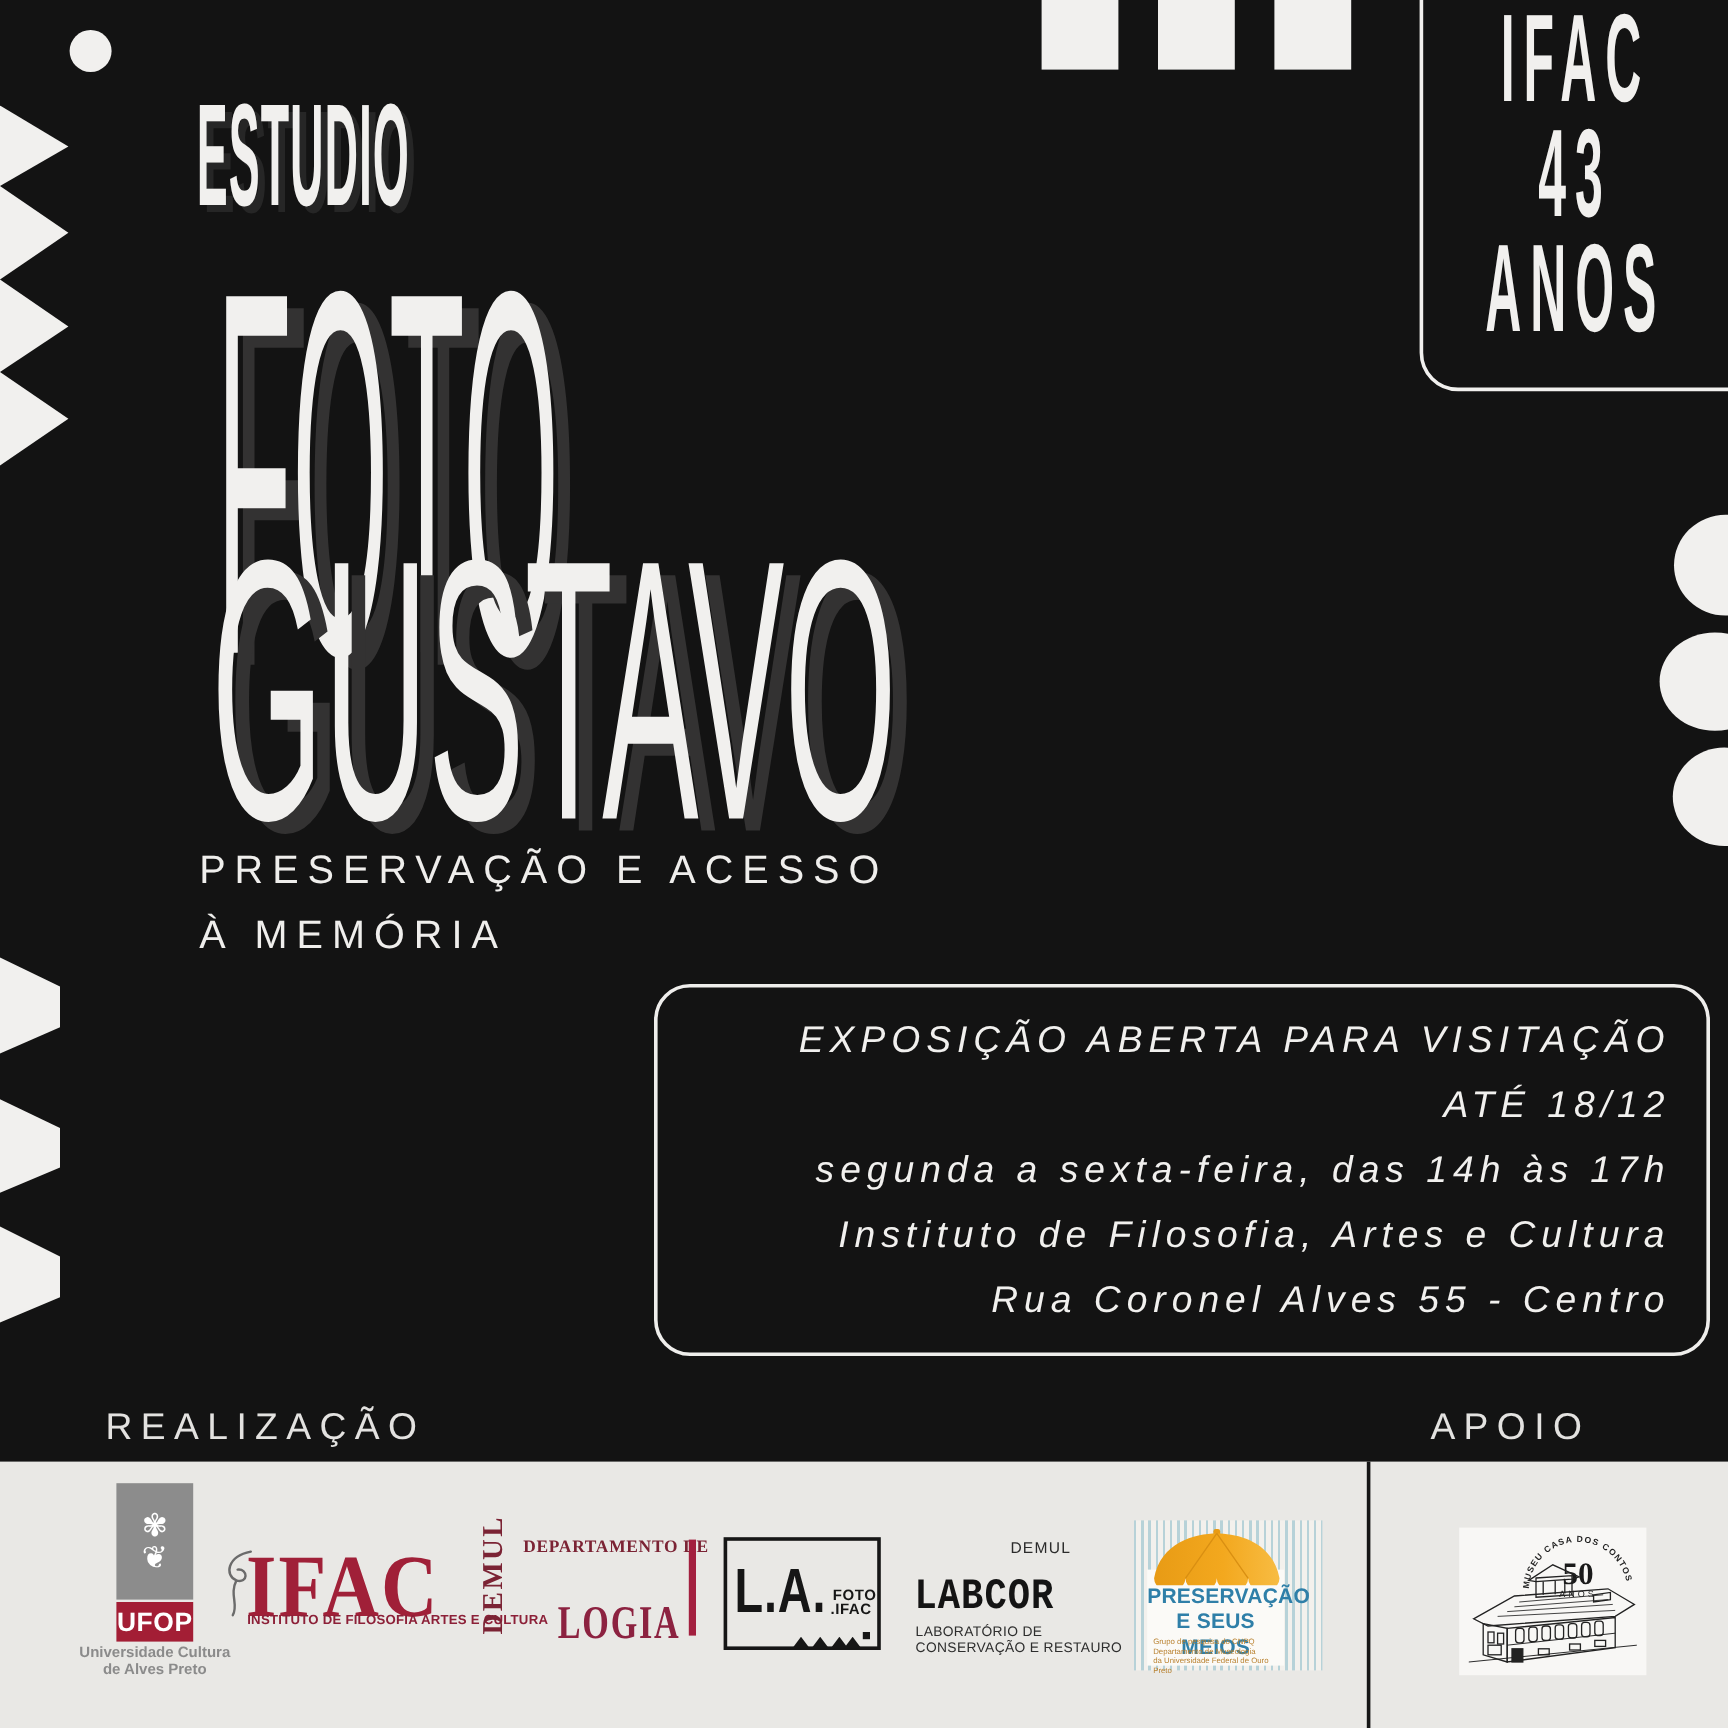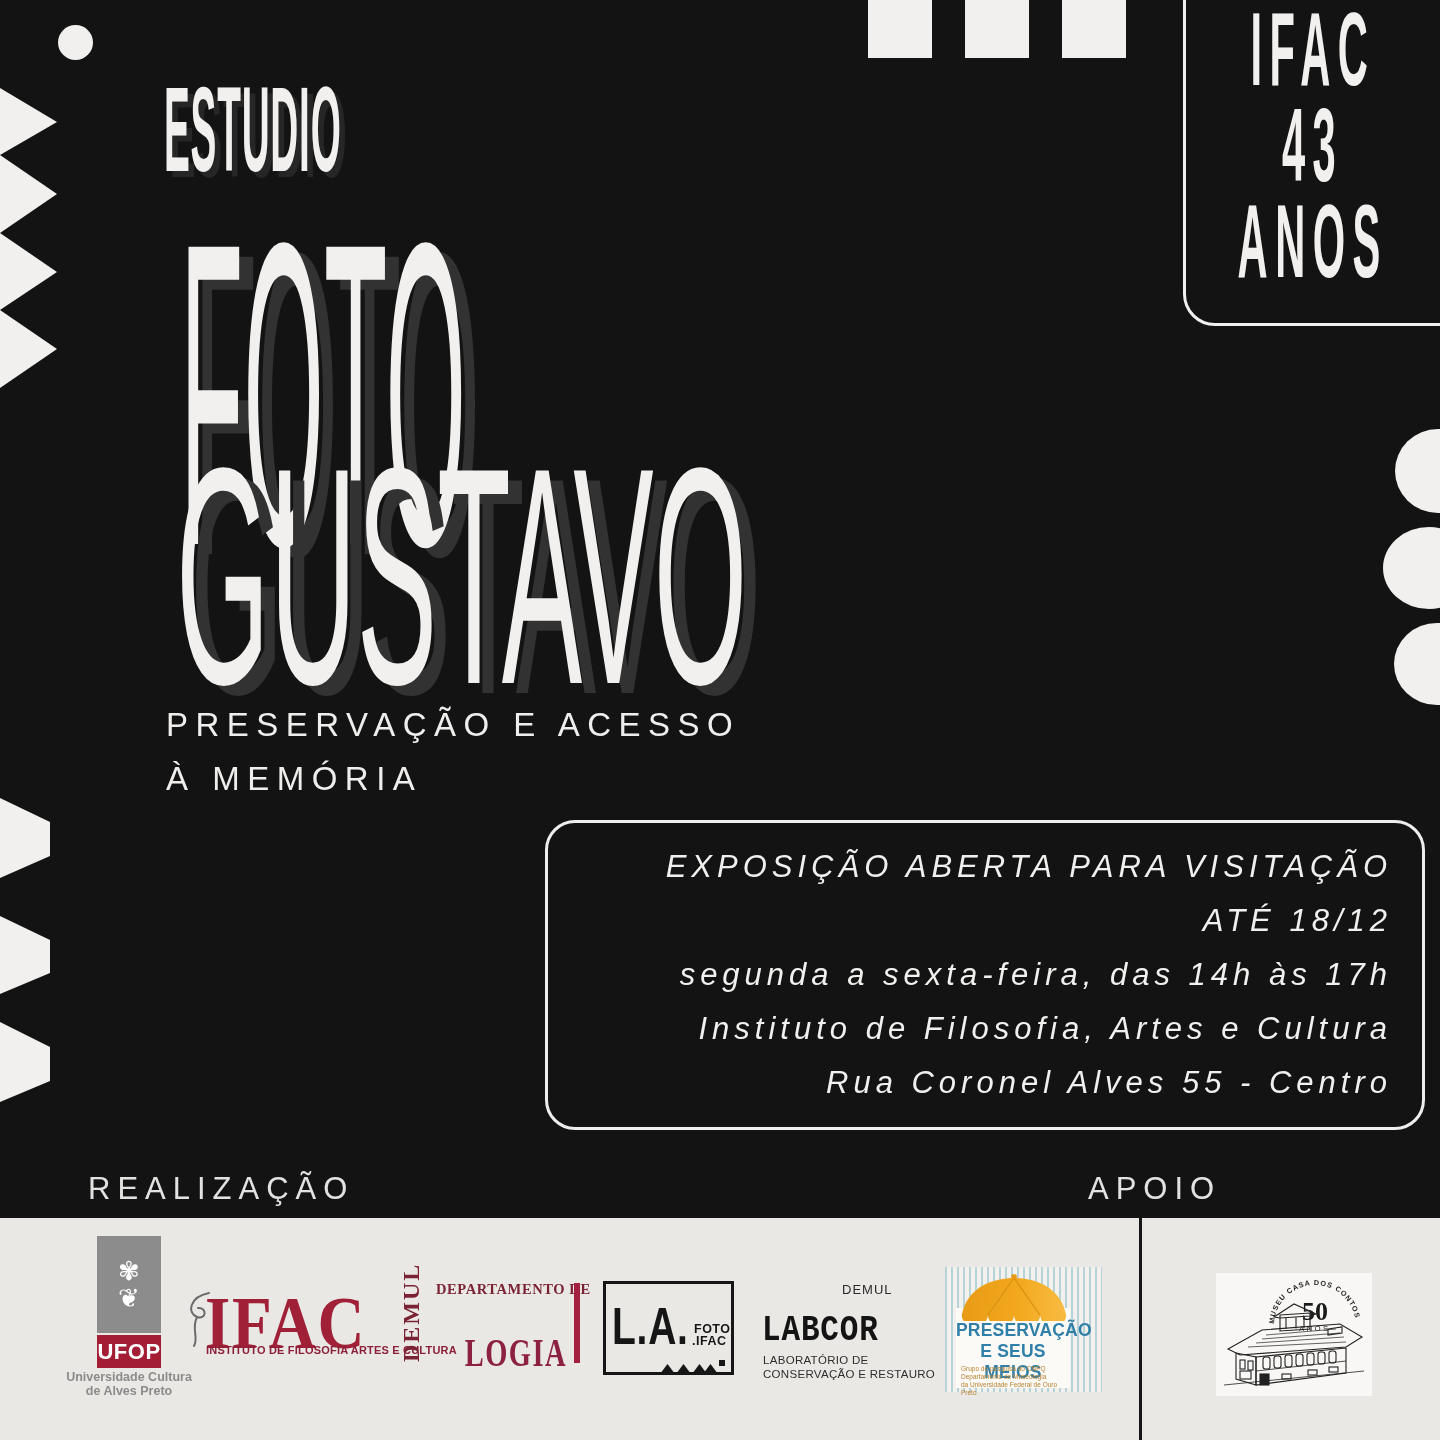--- a/index.html
+++ b/index.html
@@ -56,21 +56,21 @@
 
   
   .info-box{position:absolute;left:545px;top:820px;width:880px;height:310px;
     border:3px solid #efeeec;border-radius:30px;
     display:flex;flex-direction:column;justify-content:center;align-items:flex-end;
     padding:10px 30px;font-style:italic;}
   .info-line{font-size:31px;letter-spacing:5px;color:var(--ink);line-height:54px;white-space:nowrap;}
 
   
   .sec-label{position:absolute;top:1171px;font-size:31px;letter-spacing:7px;color:#e3e2e0;white-space:nowrap;}
-  .sec-label.realizacao{left:88px;text-align:center;} .sec-label.apoio{left:1088px;}
+  .sec-label.realizacao{left:88px;text-align:center;} .sec-label.apoio{left:1192px;}
 
   
   .footer{position:absolute;left:0;top:1218px;width:1440px;height:222px;background:var(--footer-bg);}
   .footer-divider{position:absolute;left:1139px;top:1218px;width:3px;height:222px;background:var(--near-black);}
 
   
   .ufop-emblem{position:absolute;left:97px;top:1236px;width:64px;height:97px;background:var(--ufop-gray);
     display:flex;align-items:center;justify-content:center;color:#fff;font-size:26px;line-height:27px;
     text-align:center;white-space:pre-line;}
   .ufop-red{position:absolute;left:97px;top:1335px;width:64px;height:33px;background:#a31e35;

